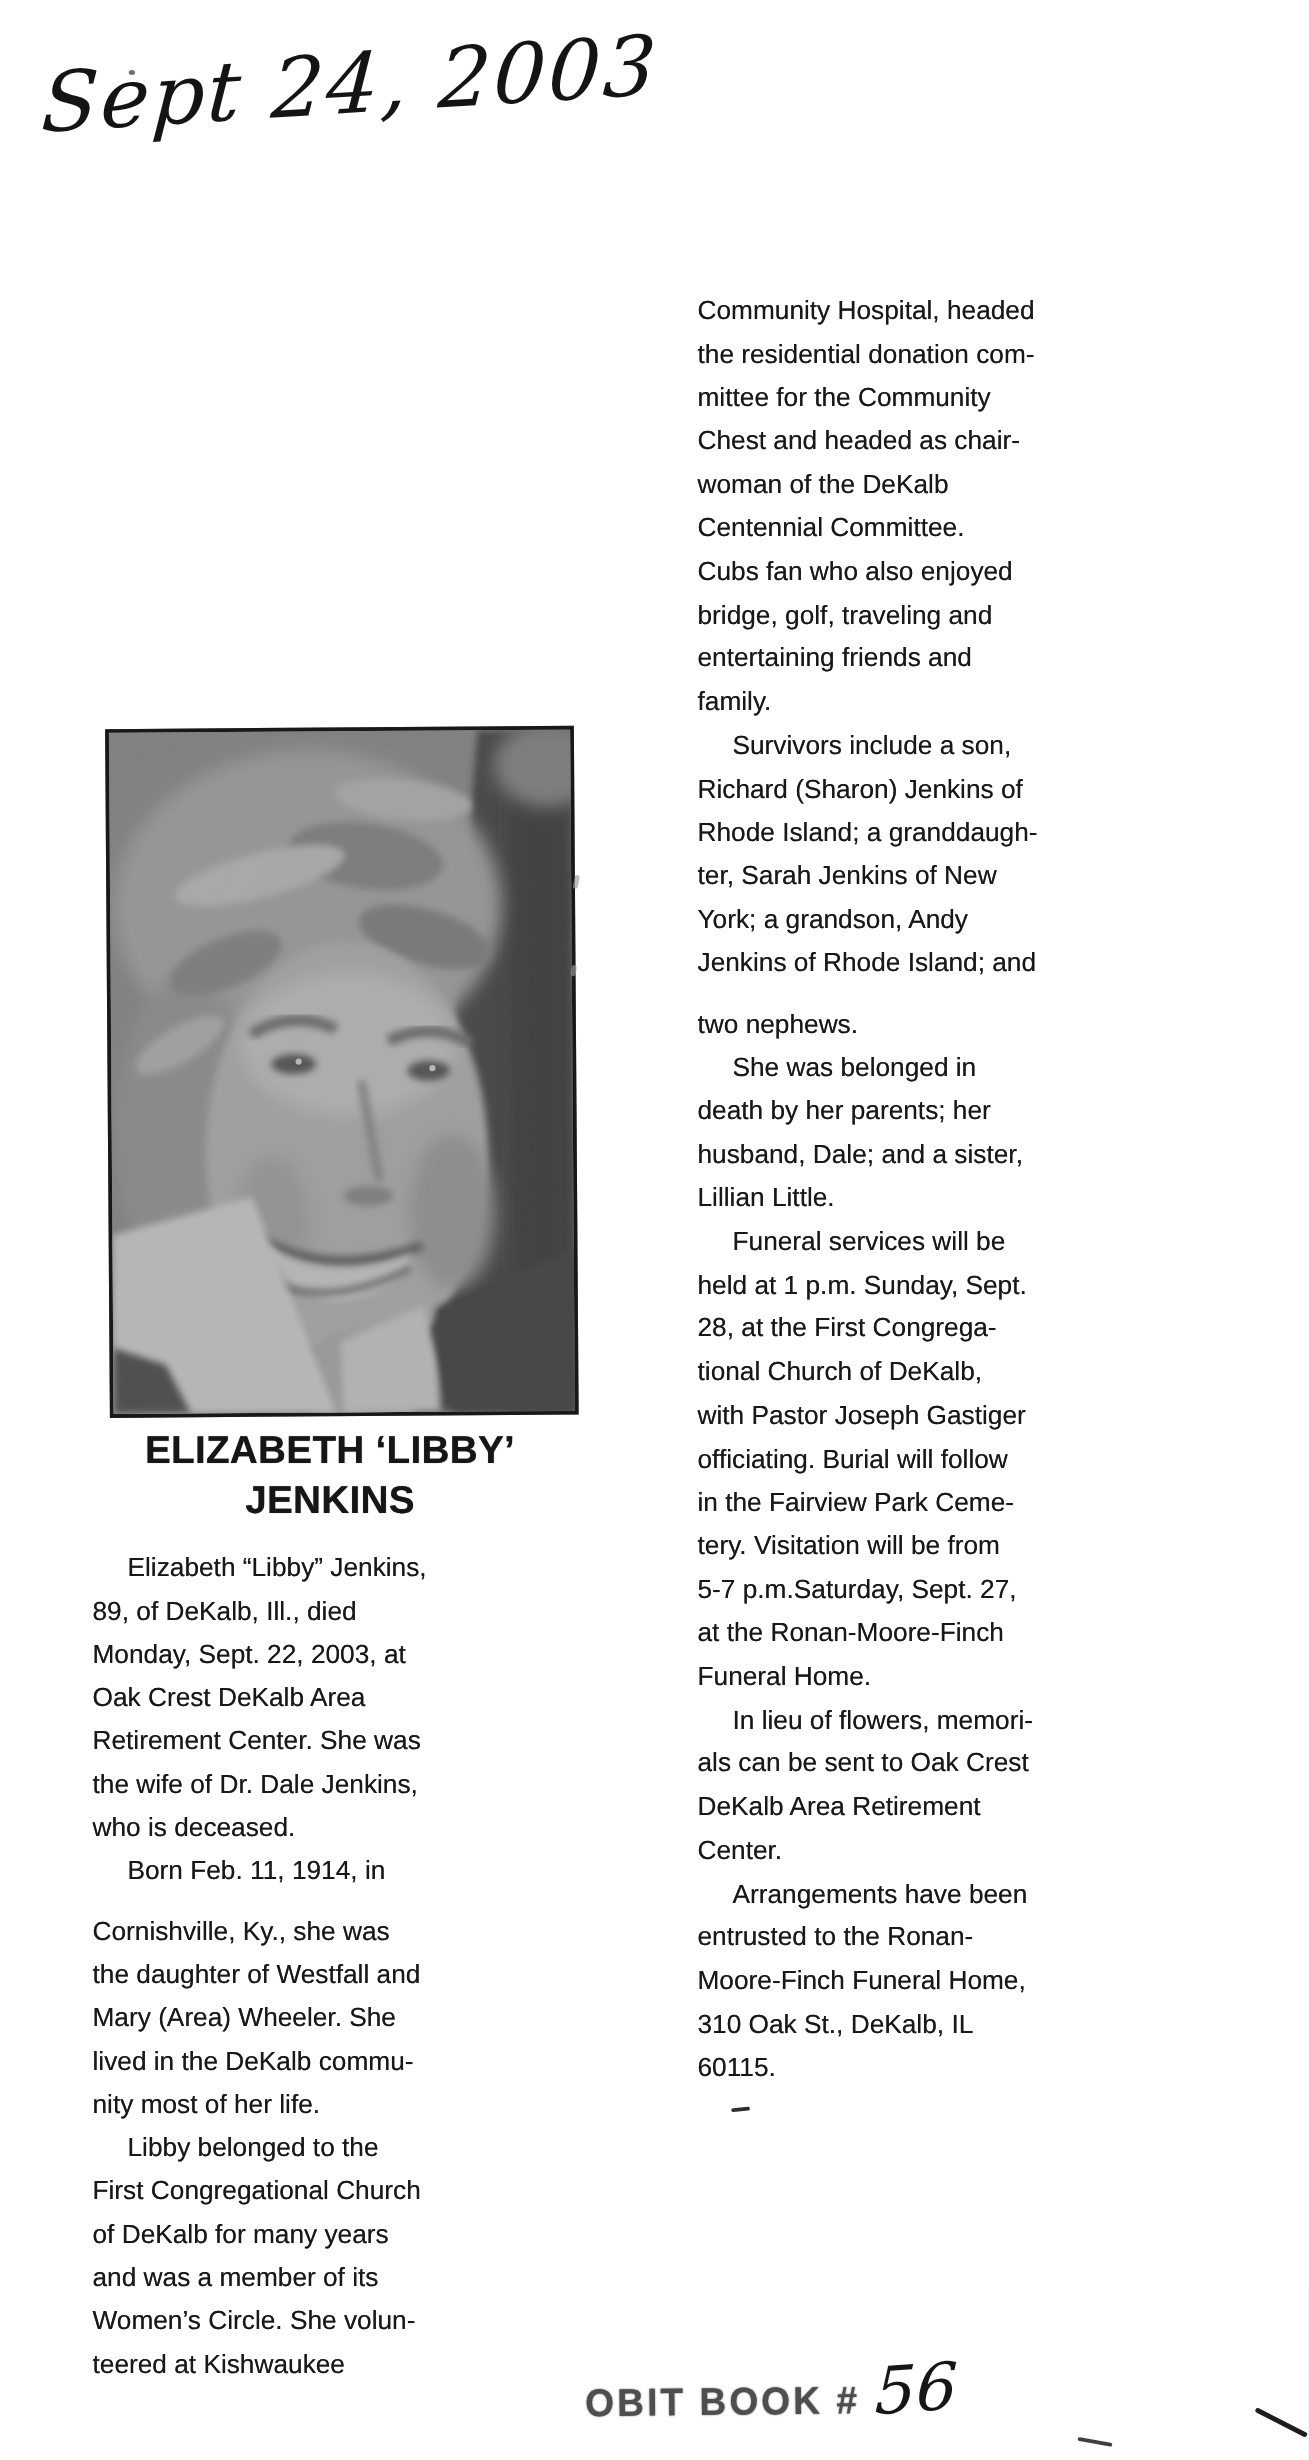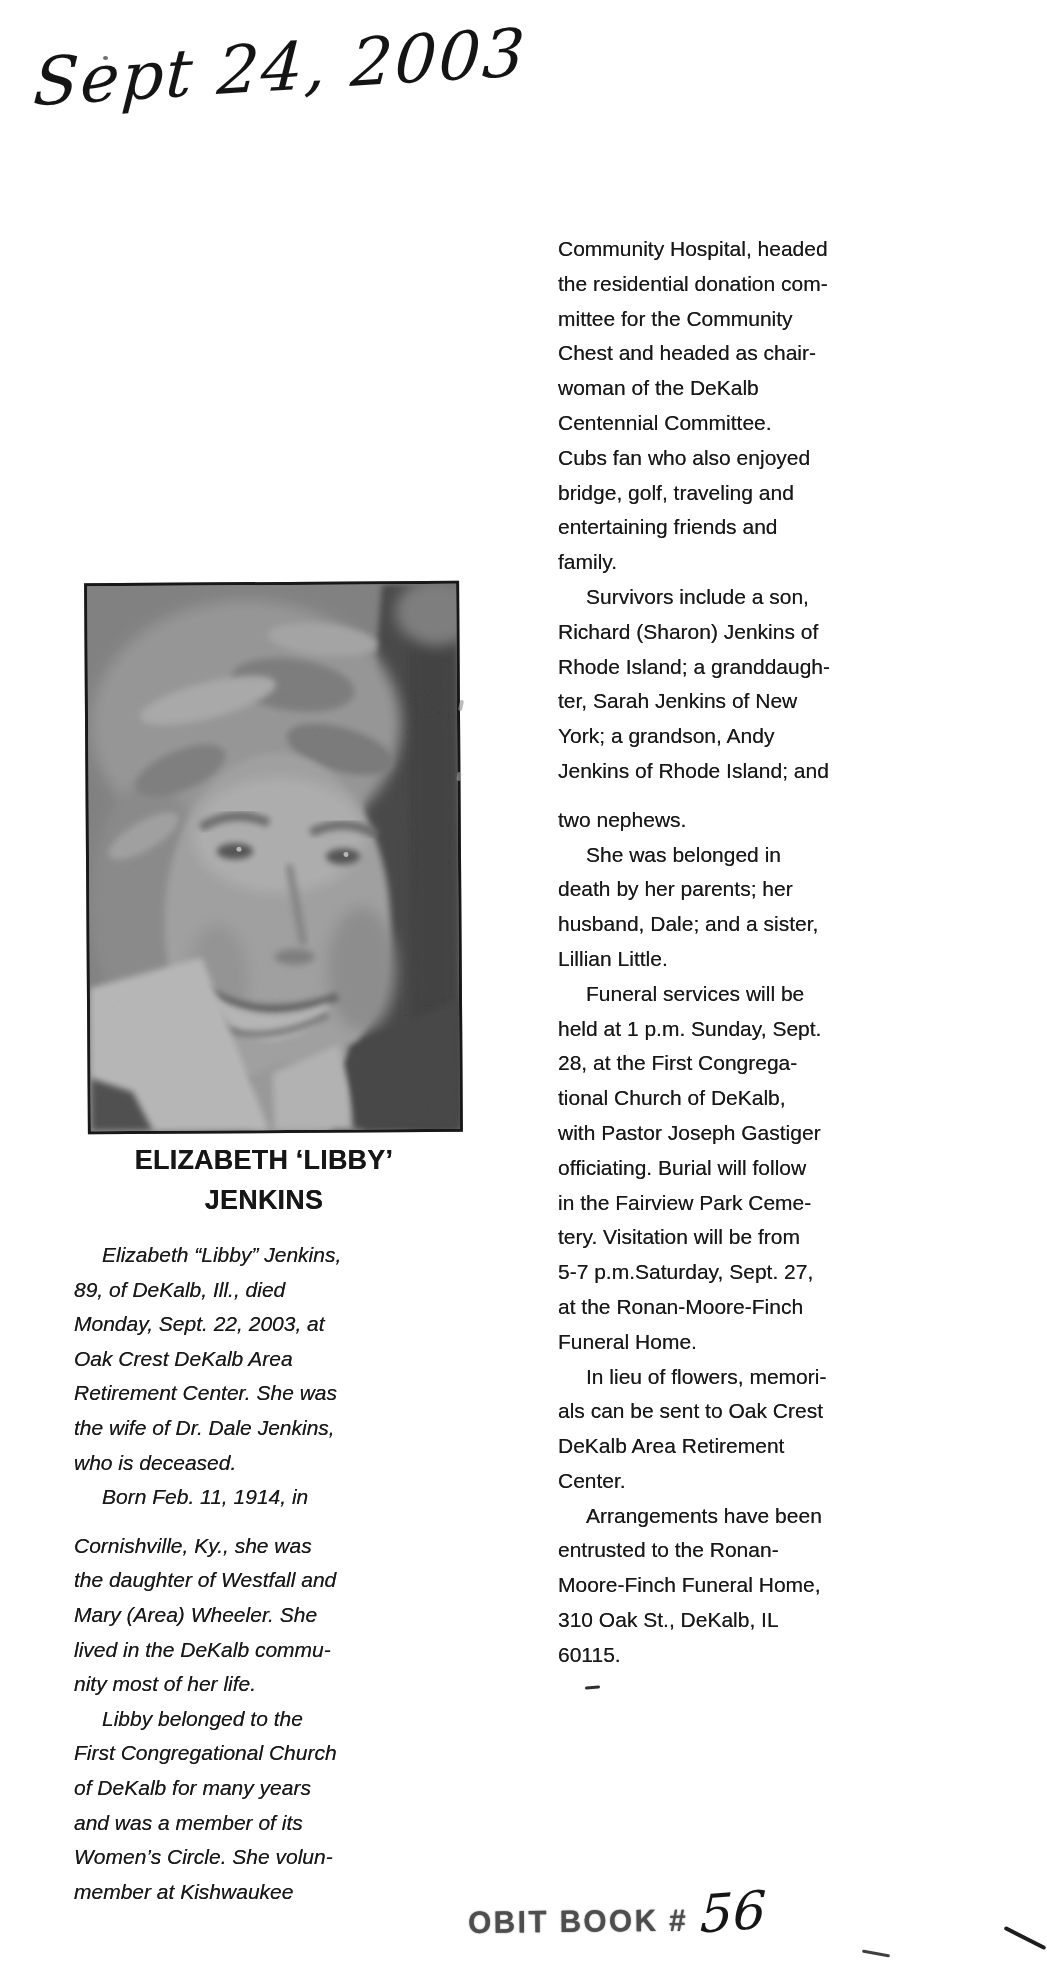--- a/index.html
+++ b/index.html
@@ -40,30 +40,30 @@
   
   .photo{
     position:absolute;left:86px;top:582px;width:369px;height:545px;
     border:3px solid #181818;background:#8f8f8f;
     transform:rotate(-0.4deg);transform-origin:center;
   }
   .photo svg{display:block;width:100%;height:100%;}
   
   .headline{
     position:absolute;left:64px;top:1140px;width:400px;
-    text-align:center;font-weight:bold;font-size:27px;line-height:40px;
+    text-align:center;font-weight:bold;font-size:31px;line-height:40px;
     letter-spacing:0.2px;color:#161616;
     text-shadow:0 0 0.6px rgba(20,20,20,.8);
   }
   
   .col{
     position:absolute;font-size:21px;color:#181818;white-space:nowrap;
     text-shadow:0 0 0.5px rgba(25,25,25,.75);
   }
-  .col-left{left:74px;top:1238px;width:400px;line-height:34.6px;font-style:italic;}
+  .col-left{left:74px;top:1238px;width:400px;line-height:34.6px;}
   .col-right{left:558px;top:232px;width:430px;line-height:34.8px;}
   .col .ln{height:auto;}
   .col .ind{padding-left:28px;}
   .col .gap{margin-top:14px;}
 </style>
 </head>
 <body>
 
 <div class="page">
 
@@ -157,21 +157,21 @@
       <div class="ln gap">Cornishville, Ky., she was</div>
       <div class="ln">the daughter of Westfall and</div>
       <div class="ln">Mary (Area) Wheeler. She</div>
       <div class="ln">lived in the DeKalb commu-</div>
       <div class="ln">nity most of her life.</div>
       <div class="ln ind">Libby belonged to the</div>
       <div class="ln">First Congregational Church</div>
       <div class="ln">of DeKalb for many years</div>
       <div class="ln">and was a member of its</div>
       <div class="ln">Women’s Circle. She volun-</div>
-      <div class="ln">member at Kishwaukee</div>
+      <div class="ln">teered at Kishwaukee</div>
     </div>
   <div class="col col-right">
       <div class="ln">Community Hospital, headed</div>
       <div class="ln">the residential donation com-</div>
       <div class="ln">mittee for the Community</div>
       <div class="ln">Chest and headed as chair-</div>
       <div class="ln">woman of the DeKalb</div>
       <div class="ln">Centennial Committee.</div>
       <div class="ln">Cubs fan who also enjoyed</div>
       <div class="ln">bridge, golf, traveling and</div>

